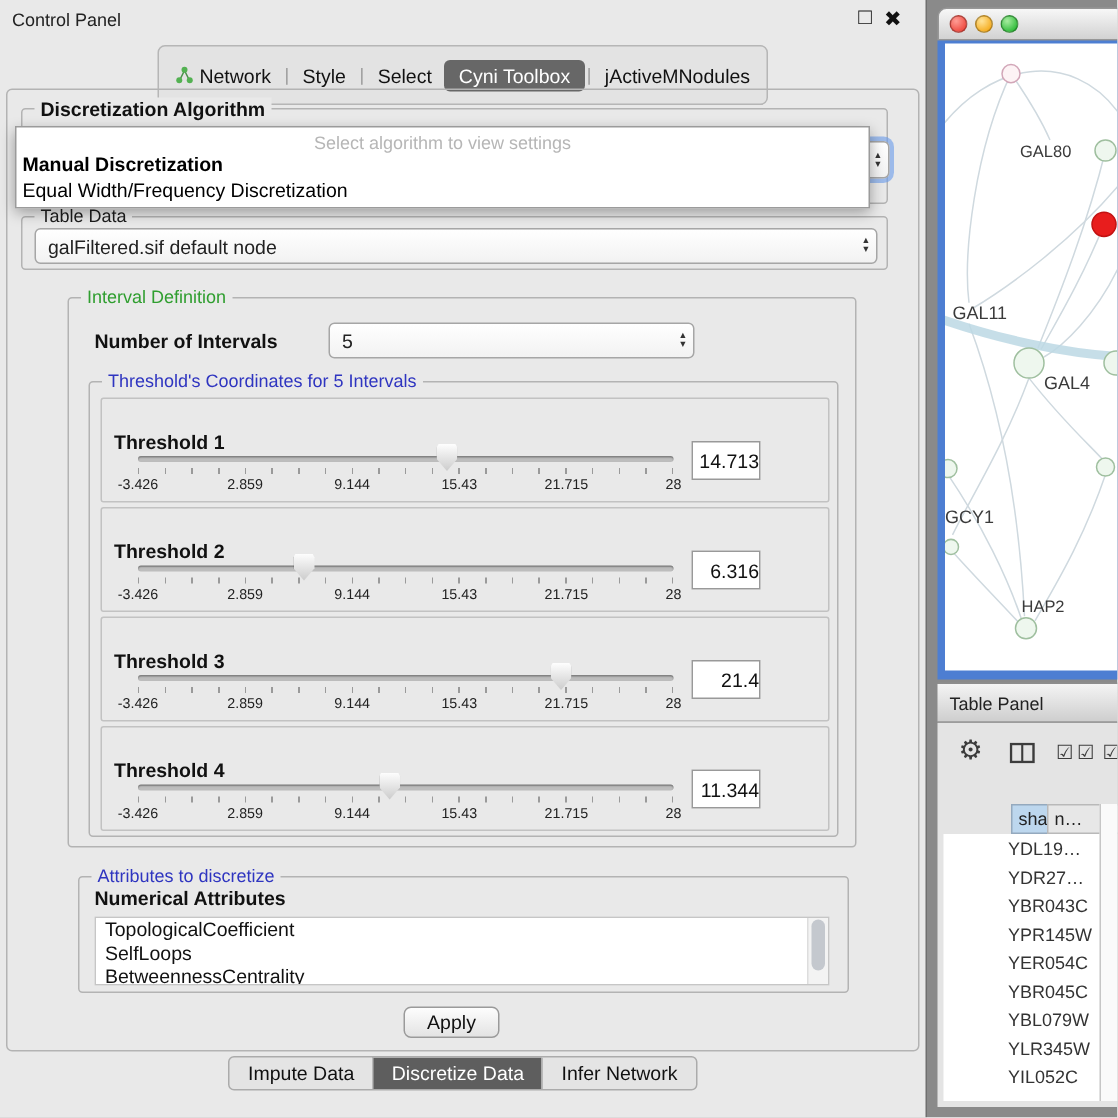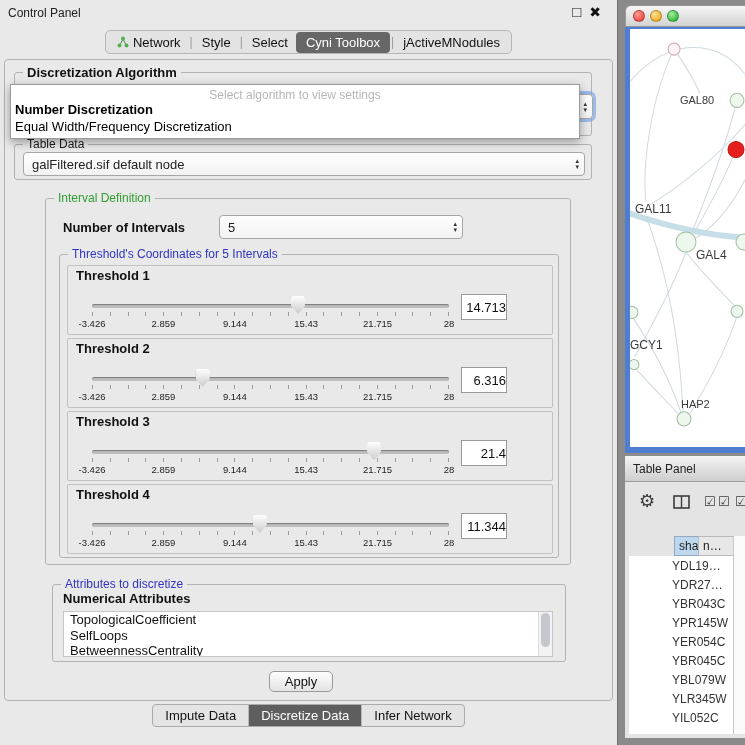--- a/index.html
+++ b/index.html
@@ -9,21 +9,21 @@
   
   #cpwin{position:absolute;left:0;top:0;width:618px;height:745px;background:#e9e9e9;
          border-right:1px solid #6f6f6f;box-sizing:border-box;}
   .cp-title{position:absolute;left:8px;top:6px;font-size:12px;color:#222;}
   .win-btns{position:absolute;right:16px;top:4px;display:flex;gap:8px;align-items:center;}
   .win-btn{font-size:14px;color:#111;font-weight:bold;line-height:16px;cursor:default;}
   .min-btn{font-weight:normal;font-size:15px;}
   
   .tabs-wrap{position:absolute;left:0;right:0;top:30px;display:flex;justify-content:center;}
   .seg{display:flex;align-items:center;border:1px solid #b6b6b6;border-radius:5px;
-       background:#e3e3e3;height:24px;padding:0 3px;box-sizing:border-box;}
+       background:#e3e3e3;height:40px;padding:0 3px;box-sizing:border-box;}
   .seg .tab{font-size:13px;color:#111;padding:2px 8px;display:flex;align-items:center;gap:4px;
             border-radius:4px;white-space:nowrap;}
   .seg .tab.sel{background:#676767;color:#fff;padding:3px 10px;}
   .tsep{color:#9b9b9b;font-size:12px;padding:0 1px;}
   .net-ico{width:12px;height:12px;}
   
   .frame{position:absolute;left:4px;top:59px;width:609px;height:642px;
          border:1px solid #b3b3b3;border-radius:4px;box-sizing:border-box;}
   
   .grp{position:absolute;border:1px solid #b3b3b3;border-radius:3px;box-sizing:border-box;}
@@ -42,21 +42,21 @@
   .focus-ring{box-shadow:0 0 0 3px rgba(105,155,235,.6);}
   
   #algo-popup{position:absolute;left:10px;top:84px;width:568px;height:53px;background:#fff;
               border:1px solid #9b9b9b;box-shadow:0 3px 9px rgba(0,0,0,.35);z-index:30;}
   .popup-ph{position:absolute;left:0;right:0;top:3px;text-align:center;color:#b6b6b6;font-size:12px;}
   .popup-opt1{position:absolute;left:4px;top:17px;font-weight:bold;font-size:13px;color:#000;}
   .popup-opt2{position:absolute;left:4px;top:34px;font-size:13px;color:#000;}
   
   .thr-panel{position:absolute;left:7px;width:486px;height:70px;border:1px solid #c2c2c2;
              border-radius:2px;box-sizing:border-box;background:#e9e9e9;}
-  .thr-label{position:absolute;left:8px;top:2px;font-weight:bold;font-size:13px;color:#111;}
+  .thr-label{position:absolute;left:8px;top:21px;font-weight:bold;font-size:13px;color:#111;}
   .sld-track{position:absolute;left:24px;top:38px;width:357px;height:4px;background:#bdbdbd;
              border-radius:2px;box-shadow:inset 0 1px 1px rgba(0,0,0,.35);}
   .sld-thumb{position:absolute;top:-8px;width:14px;height:18px;transform:translateX(-50%);
              background:linear-gradient(#fefefe,#cccccc);
              clip-path:polygon(10% 0,90% 0,100% 14%,100% 55%,50% 100%,0 55%,0 14%);
              filter:drop-shadow(0 1px 1px rgba(0,0,0,.45));}
   .sld-ticks{position:absolute;left:24px;top:46px;width:357px;height:4px;
              background:repeating-linear-gradient(90deg,#9a9a9a 0 1px,transparent 1px 17.8px);}
   .sld-scale{position:absolute;left:24px;top:52px;width:357px;height:11px;font-size:9.5px;color:#222;}
   .sld-scale span{position:absolute;transform:translateX(-50%);white-space:nowrap;}
@@ -163,21 +163,21 @@
       <div class="combo focus-ring" style="left:8px;top:21px;width:570px;height:25px;">
         <span class="stepper">
           <span>▴</span>
             <span>▾</span>
         </span>
       </div>
     </div>
 
     <div id="algo-popup">
       <div class="popup-ph">Select algorithm to view settings</div>
-      <div class="popup-opt1">Number Discretization</div>
+      <div class="popup-opt1">Manual Discretization</div>
       <div class="popup-opt2">Equal Width/Frequency Discretization</div>
     </div>
 
     <div class="grp" style="left:14px;top:144px;width:578px;height:36px;">
       <span class="grp-title">Table Data</span>
       <div class="combo" style="left:8px;top:7px;width:562px;height:24px;">
         <span>galFiltered.sif default node</span>
         <span class="stepper">
           <span>▴</span>
             <span>▾</span>

